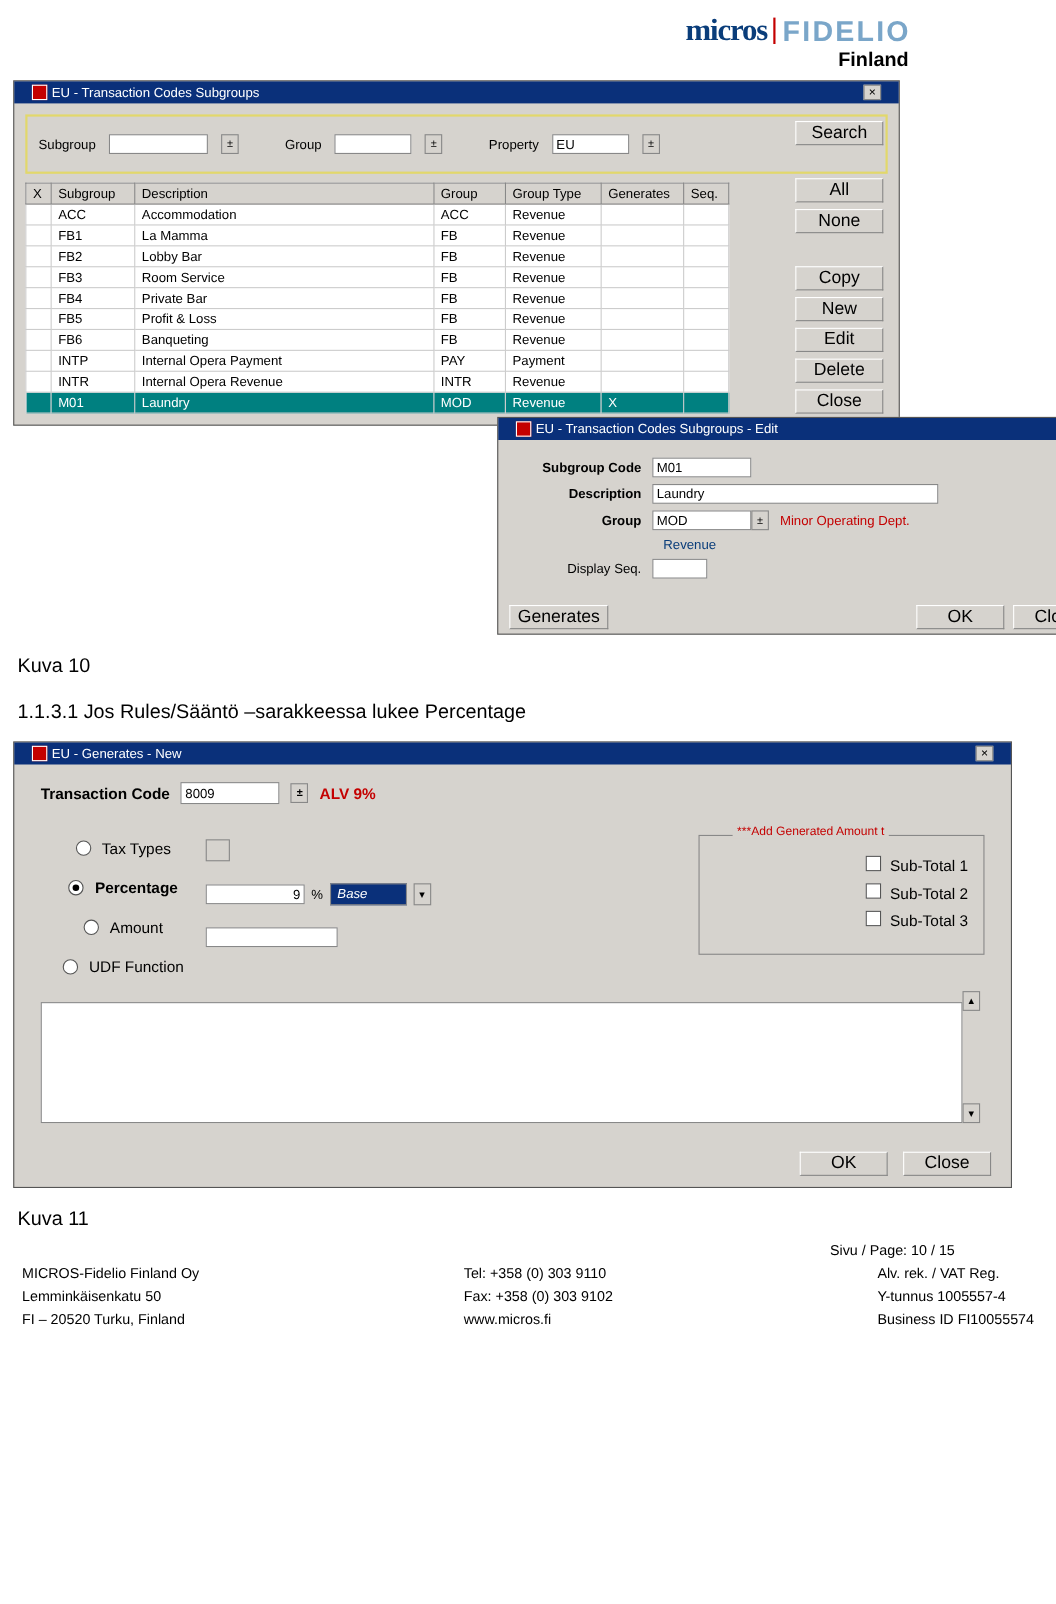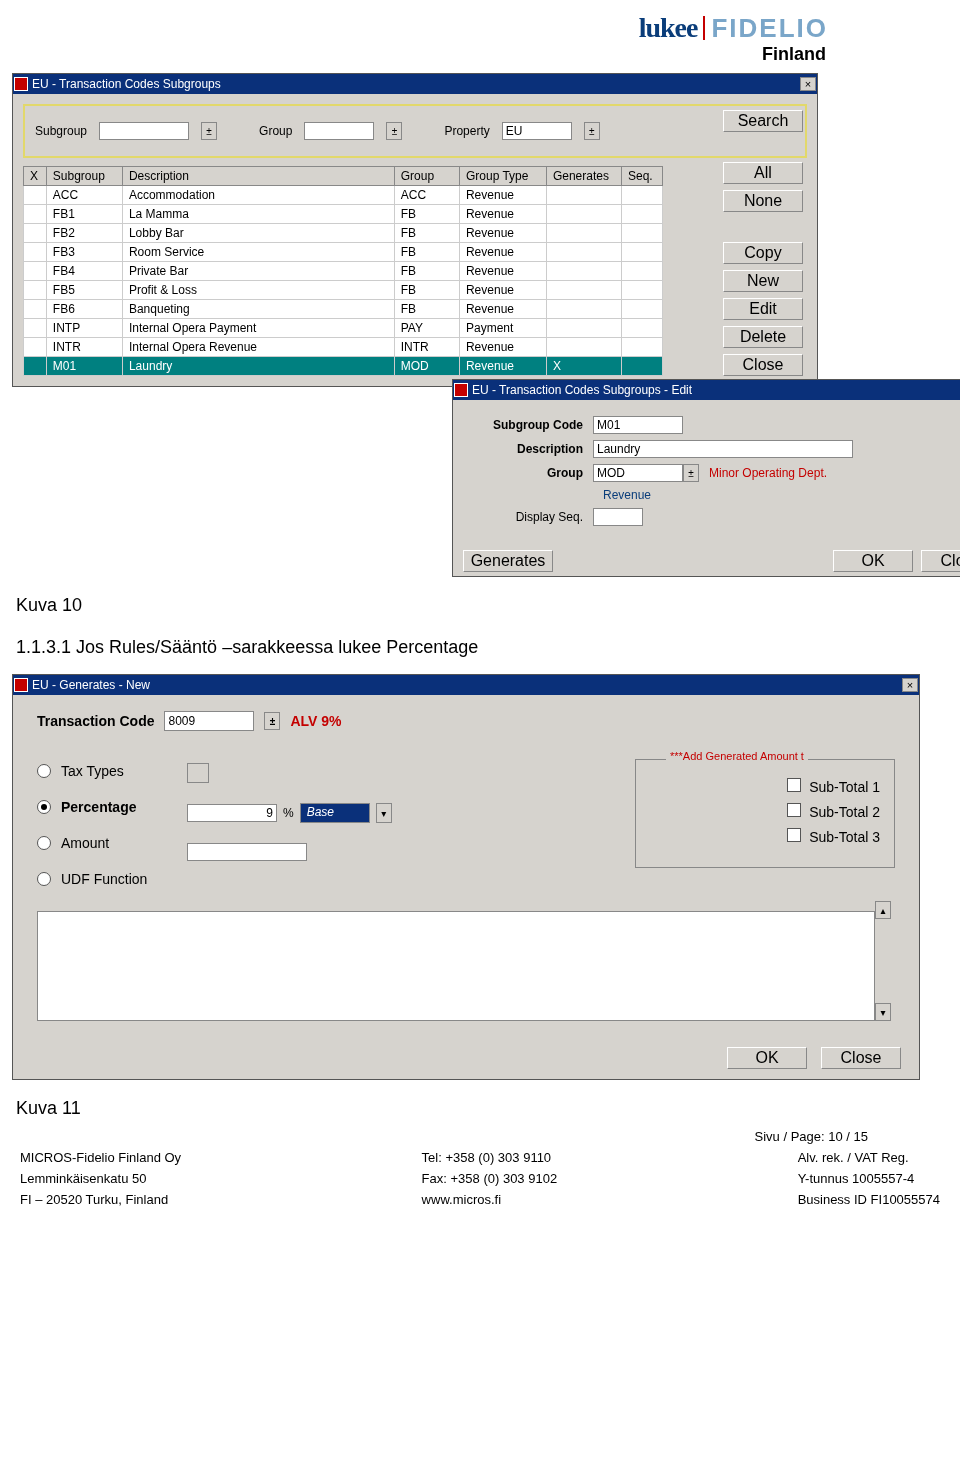--- a/index.html
+++ b/index.html
@@ -61,21 +61,21 @@
     border: 1px solid #555;
     margin: 2px 0;
     font-family: Tahoma, Arial, sans-serif;
     font-size: 12px;
   }
   .titlebar {
     background: #0a307a;
     color: #fff;
     display: flex;
     align-items: center;
-    padding: 2px 1px;
+    padding: 2px 16px;
     font-size: 12px;
     height: 20px;
   }
   .titlebar .ticon {
     width: 14px; height: 14px; background: #c40000; border: 1px solid #fff;
     margin-right: 4px;
     display:inline-block;
   }
   .titlebar .title { flex: 1; }
   .titlebar .xbtn {
@@ -185,21 +185,21 @@
   .win.gen { width: 908px; }
   .gen .body2 { padding: 16px 24px; min-height: 320px; }
   .gen .trow {
     display:flex; align-items:center; gap:10px; margin-bottom:22px;
     font-weight: bold; font-size:14px;
   }
   .gen .radios {
     display:flex; flex-direction:column; gap:20px; float:left; width:150px;
     margin-top:10px; font-size:14px;
   }
-  .gen .radios .r { display:flex; align-items:center; gap:10px; }
+  .gen .radios .r { display:flex; align-items:center; gap:10px;justify-content:center; }
   .radio {
     width:14px; height:14px; border:1px solid #555; border-radius:50%;
     display:inline-block; position:relative; background:#fff;
   }
   .radio.on::after {
     content:""; position:absolute; width:6px; height:6px; border-radius:50%;
     background:#000; top:3px; left:3px;
   }
   .gen .mid-col {
     float:left; margin-left: 0; display:flex; flex-direction:column; gap:20px;
@@ -246,21 +246,21 @@
   .kuva { font-size: 18px; margin: 18px 0 8px 4px; }
 </style>
 </head>
 <body>
 
 <div class="page">
 
   <div class="header">
     <div class="logo">
       <div class="logo-top">
-        <span class="micros">lukee</span>
+        <span class="micros">micros</span>
         <span class="sep"></span>
         <span class="fidelio">FIDELIO</span>
       </div>
       <div class="finland-label">Finland</div>
     </div>
   </div>
 
   <div class="win" style="width:806px;">
     <div class="titlebar">
       <span class="ticon"></span>

